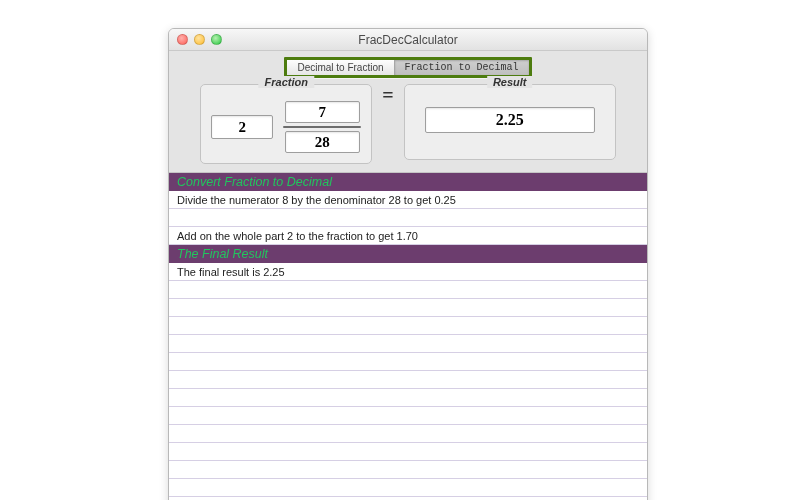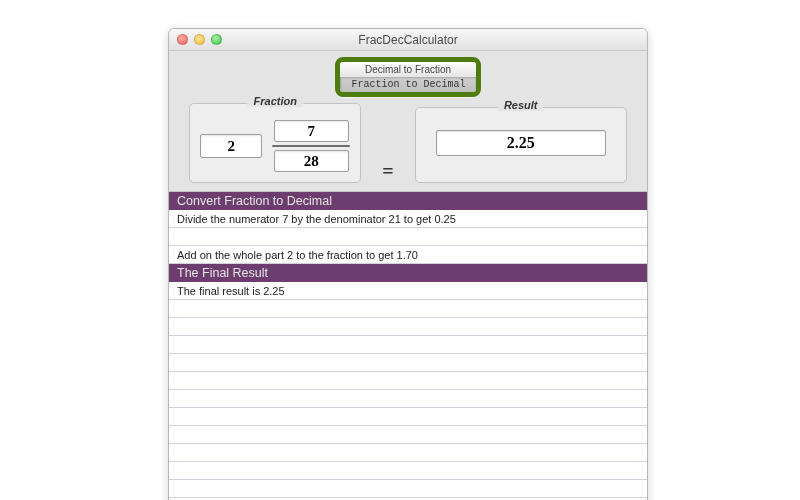--- a/index.html
+++ b/index.html
@@ -61,45 +61,44 @@
       border-bottom: 1px solid #c5c5c5;
       padding-bottom: 8px;
     }
     .seg-wrap {
       display: flex;
       justify-content: center;
       padding: 6px 0 6px 0;
     }
     .seg {
       display: inline-flex;
-      border: 5px solid #4d7c0f;
-      border-radius: 8px;
+      border: 3px solid #4d7c0f;
+      border-radius: 1px;
       overflow: hidden;
       box-shadow: 0 1px 0 rgba(255,255,255,0.6);
-      flex-direction: column;
     }
     .seg button {
       font-size: 10px;
       padding: 2px 10px;
       border: none;
       background: linear-gradient(to bottom,#fdfdfd,#e6e6e6);
       color: #444;
       cursor: pointer;
     }
     .seg button + button { border-left: 1px solid #a7a7a7; font-family: Liberation Mono, monospace; }
     .seg button.active {
       background: linear-gradient(to bottom,#cfcfcf,#bfbfbf);
       color: #333;
       box-shadow: inset 0 1px 2px rgba(0,0,0,0.2);
     }
     .panel-row {
       display: flex;
-      align-items: flex-end;
-      justify-content: center;
-      gap: 19px;
+      align-items: flex-start;
+      justify-content: center;
+      gap: 8px;
       padding: 0 12px;
     }
     .panel {
       background: #eee;
       border: 1px solid #c3c3c3;
       border-radius: 5px;
       padding: 6px 10px 10px 10px;
       position: relative;
     }
     .panel-label {
@@ -170,23 +169,24 @@
       height: 18px;
       line-height: 18px;
       padding: 0 8px;
       font-size: 11px;
       color: #222;
       white-space: nowrap;
       overflow: hidden;
     }
     .row.header {
       background: #6c3d6e;
-      color: #e5e5e5;
+      color: #22c55e;
       font-size: 12.5px;
       font-weight: 500;
+      font-style: italic;
     }
   </style>
 </head>
 <body>
 
 <div class="window">
   <div class="titlebar">
     <div class="traffic-lights">
       <div class="tl tl-close"></div>
       <div class="tl tl-min"></div>
@@ -223,20 +223,20 @@
         <div class="decimal-panel">
           <input class="dec-input" value="2.25" style="">
         </div>
       </div>
     </div>
   </div>
 
   <div class="lined-area">
     <div class="lined-content">
       <div class="row header">Convert Fraction to Decimal</div>
-      <div class="row">Divide the numerator 7 by the denominator 21 to get 0.25</div>
+      <div class="row">Divide the numerator 8 by the denominator 28 to get 0.25</div>
       <div class="row"></div>
       <div class="row">Add on the whole part 2 to the fraction to get 1.70</div>
       <div class="row header">The Final Result</div>
       <div class="row">The final result is 2.25</div>
     </div>
   </div>
 </div>
 
 </body></html>

